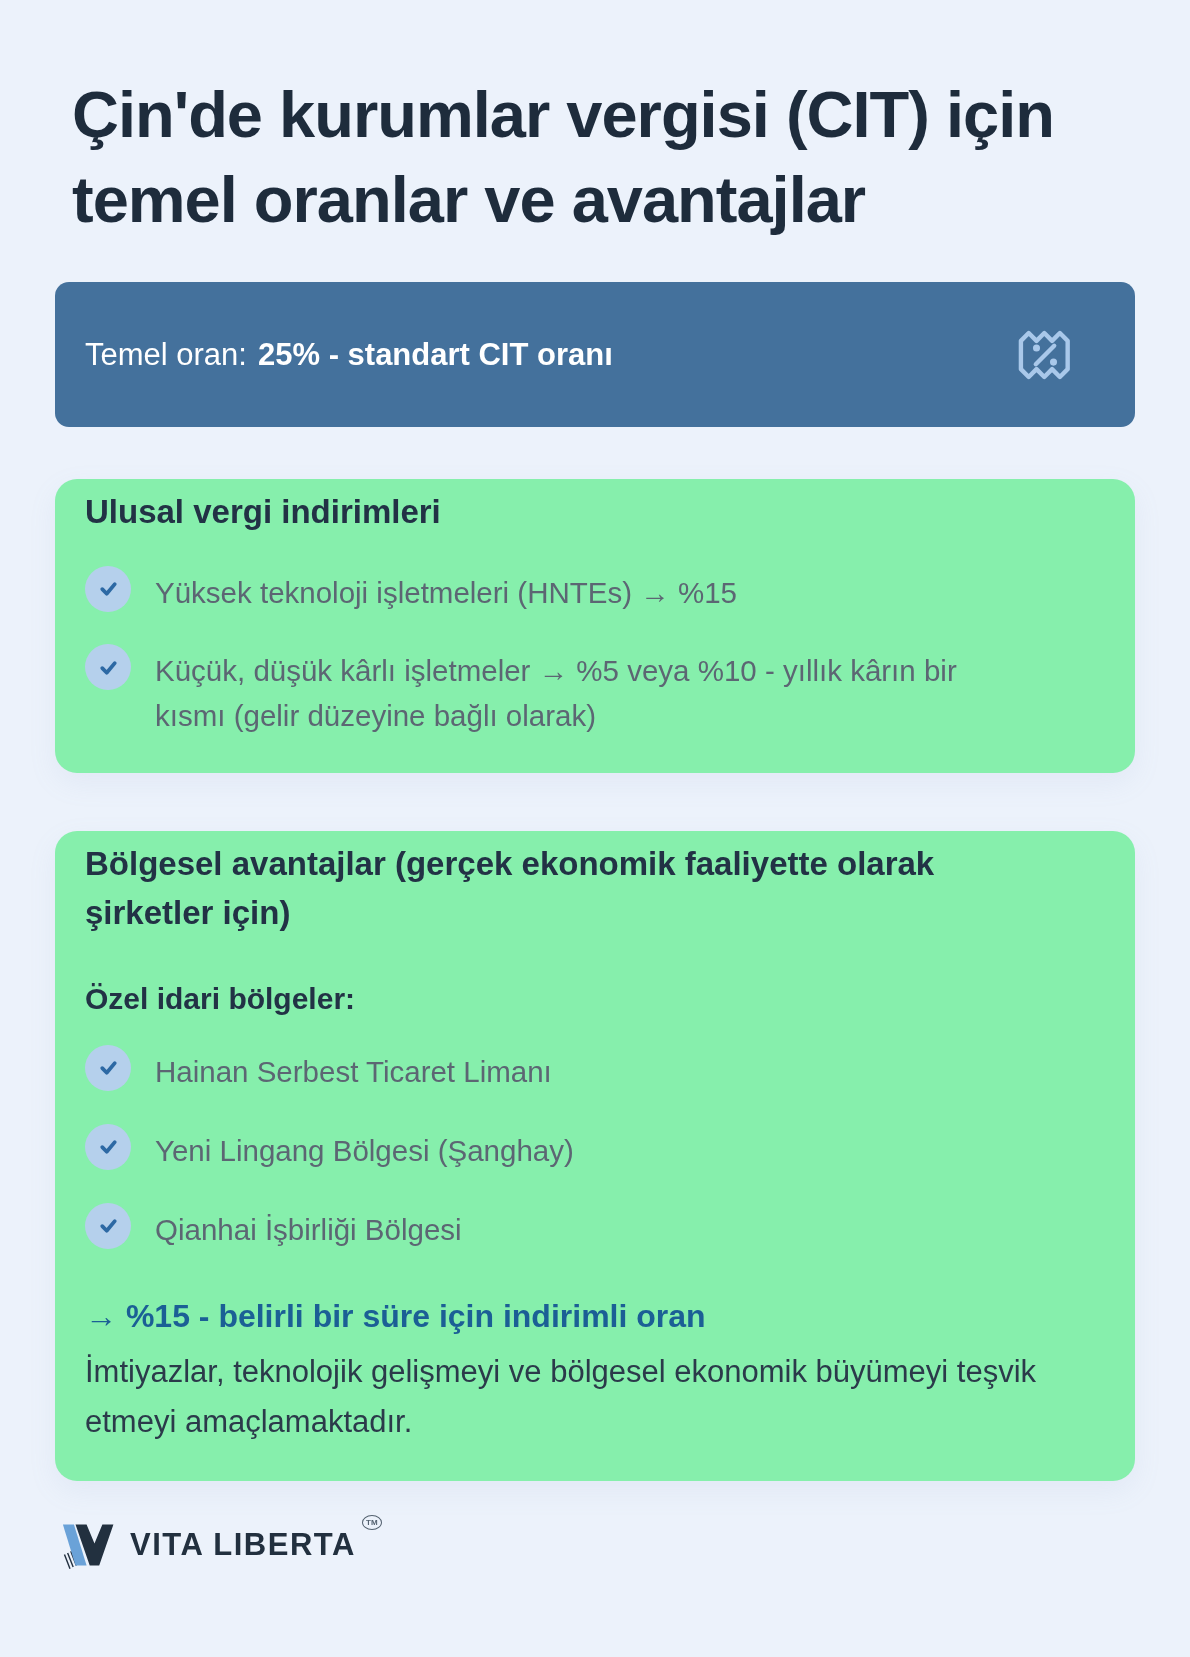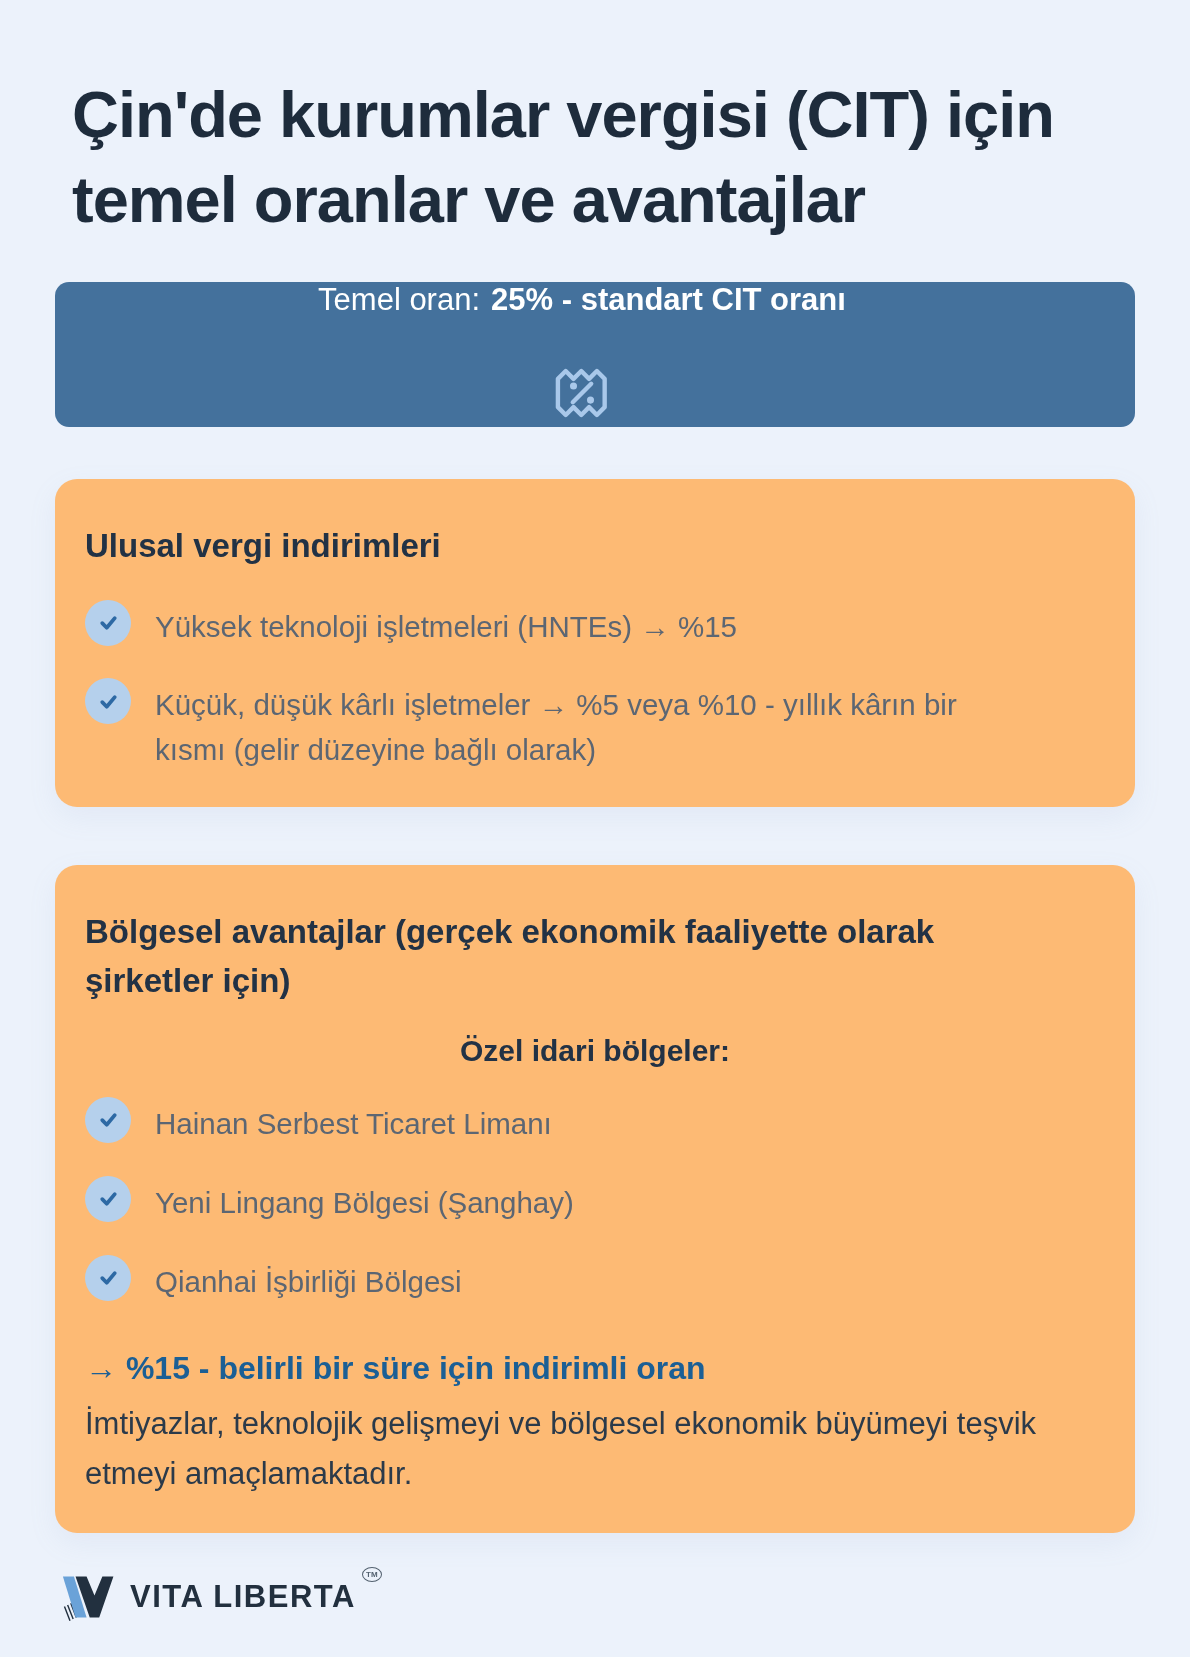--- a/index.html
+++ b/index.html
@@ -17,40 +17,40 @@
     margin:17px; padding-top:56px;
     font-size:65px; line-height:1.3; font-weight:700;
     letter-spacing:-1px; color:#1e2c3c; max-width:1000px;
   }
 
   
   .banner {
     margin-top:40px; height:145px;
     background:#44719c; border-radius:14px;
     display:flex; align-items:center; justify-content:space-between;
-    padding:0 56px 0 30px; color:#ffffff;flex-direction:column;
+    padding:0 56px 0 30px; color:#ffffff;
   }
   .banner-text { display:flex; align-items:baseline; gap:11px; font-size:31px; }
   .banner-text .bold { font-weight:700; }
   .coupon-icon { flex:none; }
 
   
   .card {
-    background:#fdba74; border-radius:22px;
-    padding:42px 30px 34px;
+    background:#86efac; border-radius:22px;
+    padding:8px 30px 34px;
     box-shadow:0 10px 28px rgba(140,160,195,0.10);
   }
   .card-national { margin-top:52px; }
   .card-regional { margin-top:58px; }
   .card-title {
     margin:0; font-size:33px; font-weight:700; line-height:1.5;
     color:#223245; max-width:960px;
   }
   .card-subtitle {
-    margin:28px 0 0 0; font-size:30px; font-weight:700; color:#223245;text-align:center;
+    margin:44px 0 0 0; font-size:30px; font-weight:700; color:#223245;
   }
 
   .check-list { margin-top:6px; }
   .check-item { display:flex; align-items:flex-start; gap:24px; margin-top:29px; }
   .check-circle {
     flex:none; width:46px; height:46px; border-radius:50%;
     background:#b5d0ec; display:flex; align-items:center; justify-content:center;
   }
   .check-text {
     font-size:29.5px; color:#5c6673; line-height:1.52;

